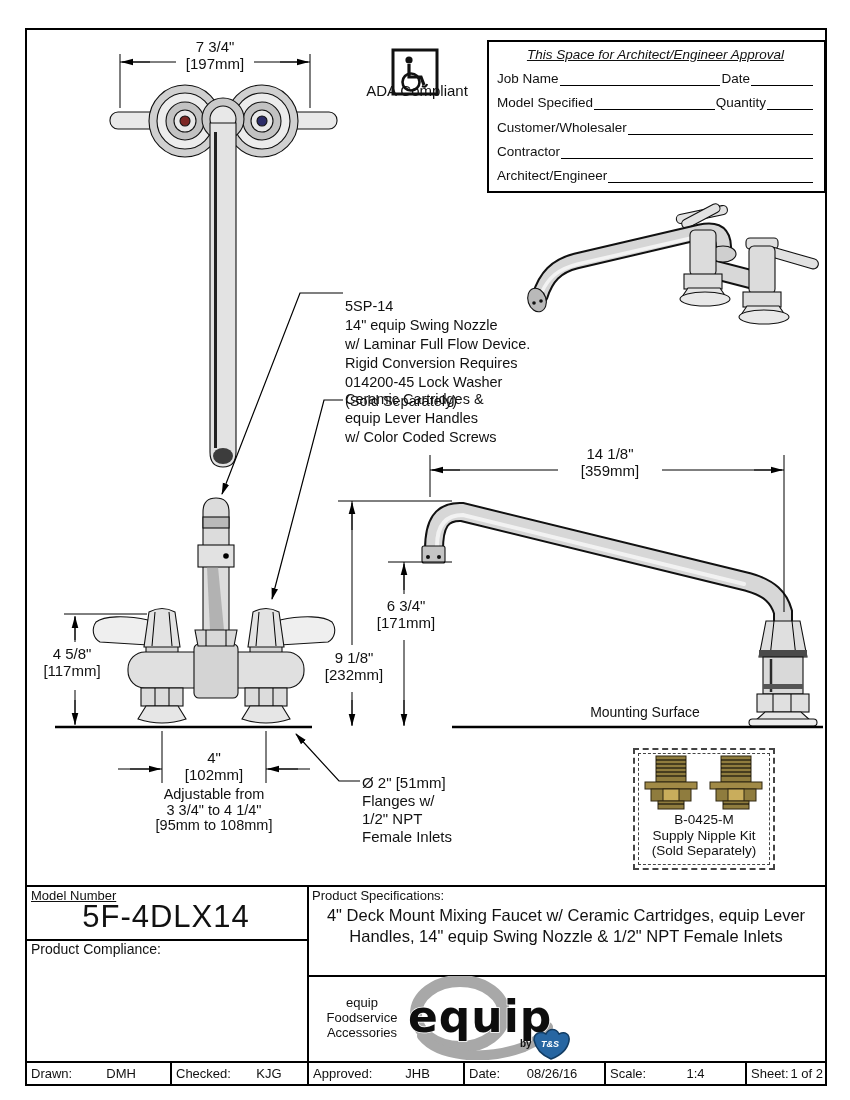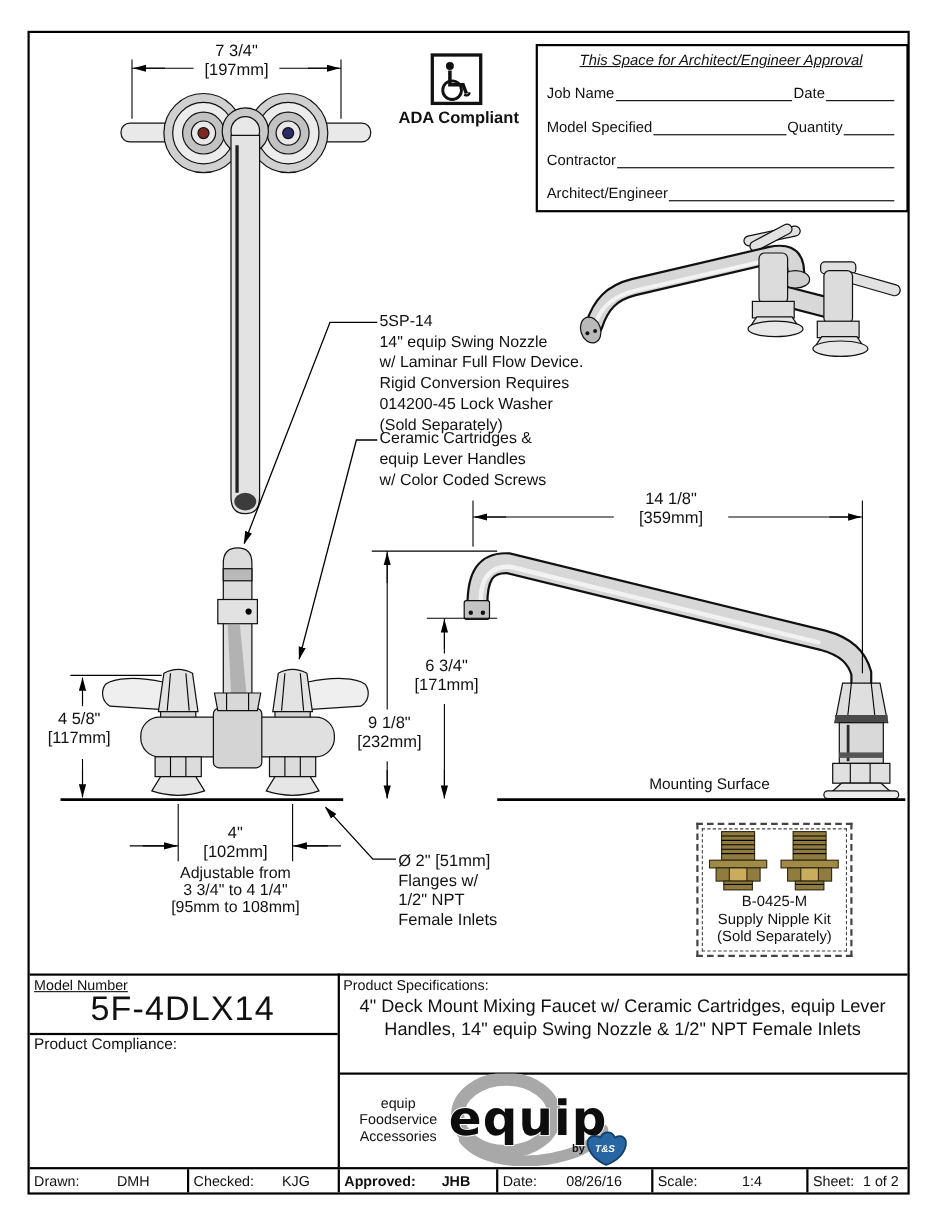--- a/index.html
+++ b/index.html
@@ -29,21 +29,21 @@
   #spec-desc{left:311px;top:905px;width:510px;text-align:center;font-size:16.5px;line-height:21px;}
   #address{left:578px;top:986px;width:244px;text-align:center;font-size:14px;line-height:16.5px;}
   #brand-small{left:320px;top:995px;width:84px;text-align:center;font-size:13px;line-height:15px;}
   
   #footer-row{left:27px;top:1061px;width:798px;height:23px;border-top:2px solid #000;box-sizing:border-box;
               display:flex;font-size:13px;}
   .fcell{display:flex;align-items:center;box-sizing:border-box;height:100%;}
   .fcell + .fcell{border-left:2px solid #000;}
   .flabel{padding-left:4px;}
   .fvalue{flex:1;text-align:center;}
-  #ada-label{left:354px;top:99px;width:126px;text-align:center;font-size:15px;font-weight:bold;}
+  #ada-label{left:354px;top:82px;width:126px;text-align:center;font-size:15px;font-weight:normal;}
   #mounting-label{left:577px;top:704px;width:136px;text-align:center;font-size:14px;}
   svg .ol{stroke:#111;stroke-width:1.1;}
   svg line,svg path.dim{stroke:#000;}
 </style>
 </head>
 <body>
 
 <div id="sheet">
 
   <svg class="abs" style="left:0;top:0;" width="850" height="1100" viewBox="0 0 850 1100">
@@ -258,30 +258,34 @@
       <span>Date</span>
         <span class="fill short64"></span>
     </div>
     <div class="frow">
       <span>Model Specified</span>
         <span class="fill"></span>
       <span>Quantity</span>
         <span class="fill short44"></span>
     </div>
     <div class="frow">
+      <span>Customer/Wholesaler</span>
+        <span class="fill"></span>
+    </div>
+    <div class="frow">
       <span>Contractor</span>
         <span class="fill"></span>
     </div>
     <div class="frow">
       <span>Architect/Engineer</span>
         <span class="fill"></span>
     </div>
   </div>
 
-  <div class="abs callout" style="left:345px;top:283px;">
+  <div class="abs callout" style="left:345px;top:297px;">
     <div>5SP-14</div>
       <div>14" equip Swing Nozzle</div>
     <div>w/ Laminar Full Flow Device.</div>
       <div>Rigid Conversion Requires</div>
     <div>014200-45 Lock Washer</div>
       <div>(Sold Separately)</div>
   </div>
   <div class="abs callout" style="left:345px;top:390px;">
     <div>Ceramic Cartridges &amp;</div>
       <div>equip Lever Handles</div>
@@ -367,21 +371,21 @@
 
   <div class="abs" id="footer-row">
     <div class="fcell" style="width:143px;">
       <span class="flabel">Drawn:</span>
         <span class="fvalue">DMH</span>
     </div>
     <div class="fcell" style="width:137px;">
       <span class="flabel">Checked:</span>
         <span class="fvalue">KJG</span>
     </div>
-    <div class="fcell" style="width:144px;font-weight:bold;">
+    <div class="fcell" style="width:156px;">
       <span class="flabel">Approved:</span>
         <span class="fvalue">JHB</span>
     </div>
     <div class="fcell" style="width:141px;">
       <span class="flabel">Date:</span>
         <span class="fvalue">08/26/16</span>
     </div>
     <div class="fcell" style="width:141px;">
       <span class="flabel">Scale:</span>
         <span class="fvalue">1:4</span>

